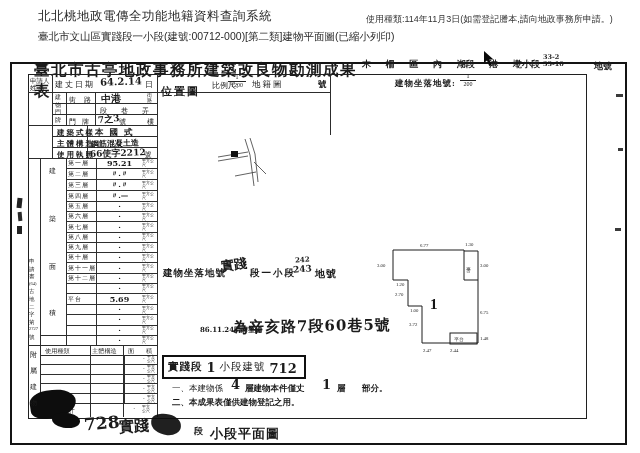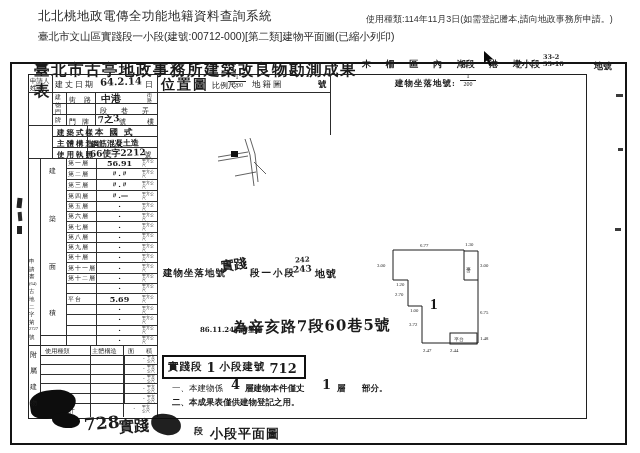--- a/index.html
+++ b/index.html
@@ -84,21 +84,21 @@
 <div class="hl" style="left:40px;top:335px;width:26px"></div>
 <div class="hl" style="left:28px;top:345px;width:129px"></div>
 <div class="hl" style="left:40px;top:355px;width:117px"></div>
 <div class="hl" style="left:40px;top:403px;width:117px"></div>
 
 <div class="abs ser" style="left:30px;top:77px;font-size:6.5px">申請人</div>
 <div class="abs ser" style="left:30px;top:84px;font-size:6.5px">姓 名</div>
 <div class="abs ser" style="left:55px;top:79px;font-size:8px;letter-spacing:2px;font-weight:normal">建丈日期</div>
 <div class="abs hand" style="left:100px;top:76px;font-size:10px;transform:rotate(-2deg)">64.2.14</div>
 <div class="abs ser" style="left:145px;top:79px;font-size:8px">日</div>
-<div class="abs ser" style="left:161px;top:76px;font-size:14px;letter-spacing:2px;font-weight:bold">位置圖</div>
+<div class="abs ser" style="left:161px;top:84px;font-size:11px;letter-spacing:2px;font-weight:bold">位置圖</div>
 <div class="abs ser" style="left:212px;top:80px;font-size:8px">比例尺:</div>
 <span class="frac abs" style="left:228px;top:75px;width:18px">
   <i style="font-style:normal">1</i>
   <span class="bar"></span>
   <i style="font-style:normal">1200</i>
 </span>
 <div class="abs ser" style="left:252px;top:79px;font-size:8.5px;letter-spacing:2px;font-weight:normal">地籍圖</div>
 <div class="abs ser" style="left:318px;top:79px;font-size:8.5px;font-weight:bold">號</div>
 <div class="abs ser" style="left:395px;top:78px;font-size:8.5px;font-weight:bold;letter-spacing:1px">建物坐落地號:</div>
 <span class="frac abs" style="left:460px;top:74px;width:16px">
@@ -123,21 +123,21 @@
 <div class="abs ser" style="left:95px;top:127px;font-size:8.5px;letter-spacing:6px;font-weight:bold">本國式</div>
 <div class="abs ser" style="left:57px;top:139px;font-size:7.5px;letter-spacing:2px;font-weight:bold">主體構造</div>
 <div class="abs hand" style="left:91px;top:138px;font-size:8px;transform:rotate(-1.5deg)">鋼筋混凝土造</div>
 <div class="abs ser" style="left:57px;top:150px;font-size:7.5px;letter-spacing:2px;font-weight:bold">使用執照</div>
 <div class="abs hand" style="left:90px;top:147px;font-size:9px;transform:rotate(-2deg)">66使字2212</div>
 <div class="abs ser" style="left:144px;top:150px;font-size:7.5px">號</div>
 
 <div id="floor-rows" class="abs" style="left:66px;top:158px;width:91px;height:187px;display:flex;flex-direction:column">
     <div class="fr-row">
       <span class="fr-lab ser">第一層</span>
-      <span class="fr-val hand" style="font-size: 8px;">56.91</span>
+      <span class="fr-val hand" style="font-size: 8px;">95.21</span>
       <span class="unit fr-unit">平方公尺</span>
     </div>
     <div class="fr-row">
       <span class="fr-lab ser">第二層</span>
       <span class="fr-val hand">〃.〃</span>
       <span class="unit fr-unit">平方公尺</span>
     </div>
     <div class="fr-row">
       <span class="fr-lab ser">第三層</span>
       <span class="fr-val hand">〃.〃</span>
@@ -291,21 +291,21 @@
 <div class="abs hand" style="left:295px;top:255px;font-size:7px;transform:rotate(-4deg)">242</div>
 <div class="abs hand" style="left:293px;top:264px;font-size:9px;transform:rotate(-4deg)">243</div>
 <div class="abs ser" style="left:315px;top:267px;font-size:10px;font-weight:bold;letter-spacing:1px">地號</div>
 
 <div class="abs hand" style="left:200px;top:325px;font-size:7px">86.11.24門牌整編</div>
 <div class="abs hand" style="left:233px;top:317px;font-size:15px;transform:rotate(-1deg);letter-spacing:1px">為辛亥路7段60巷5號</div>
 
 <div class="stampbox">
   <span class="ser" style="font-size:10.5px;font-weight:bold;letter-spacing:1px">實踐段</span>
   <span class="hand" style="font-size:13px">1</span>
-  <span class="ser" style="font-size:10.5px;font-weight:bold;letter-spacing:1px">小段建號</span>
+  <span class="ser" style="font-size:10.5px;font-weight:normal;letter-spacing:1px">小段建號</span>
   <span class="hand" style="font-size:13px;margin-top:3px">712</span>
 </div>
 
 <div class="abs ser" style="left:172px;top:383px;font-size:8.5px;font-weight:normal">一、本建物係</div>
 <div class="abs hand" style="left:231px;top:377px;font-size:13px">4</div>
 <div class="abs ser" style="left:245px;top:383px;font-size:8.5px;font-weight:bold">層建物本件僅丈</div>
 <div class="abs hand" style="left:322px;top:377px;font-size:13px">1</div>
 <div class="abs ser" style="left:337px;top:383px;font-size:8.5px;font-weight:bold">層</div>
 <div class="abs ser" style="left:362px;top:383px;font-size:8.5px;font-weight:bold">部分。</div>
 <div class="abs ser" style="left:172px;top:397px;font-size:8.5px;font-weight:bold">二、本成果表僅供建物登記之用。</div>

